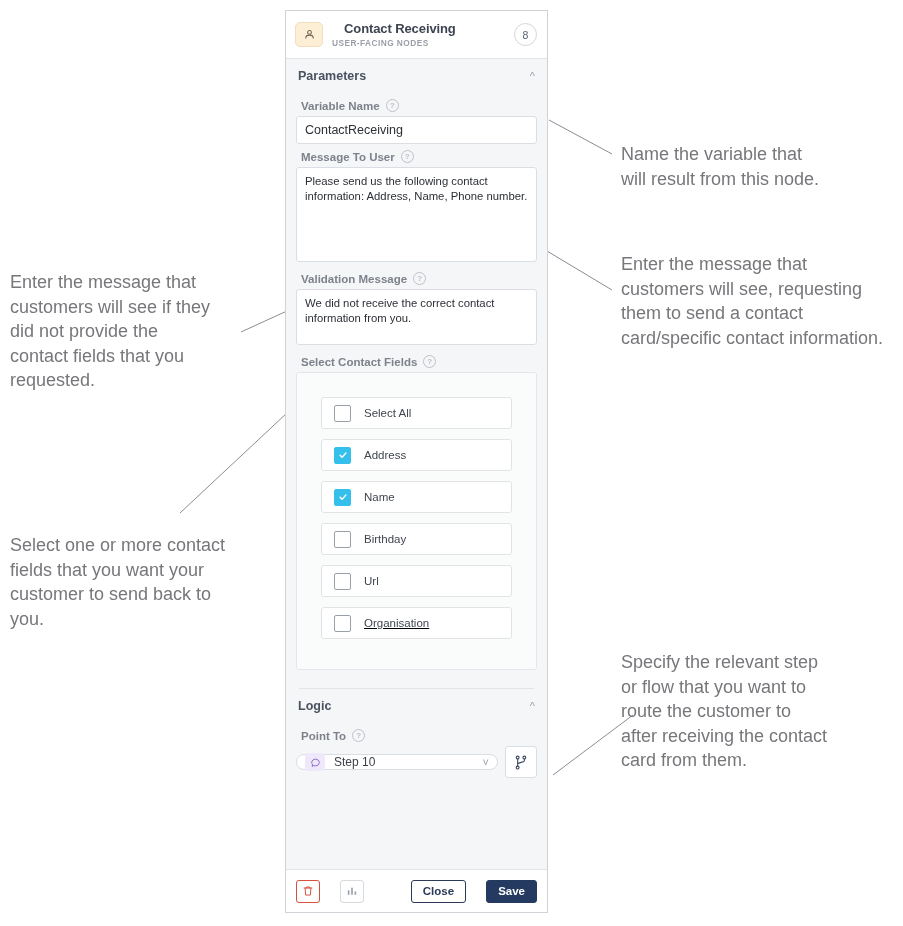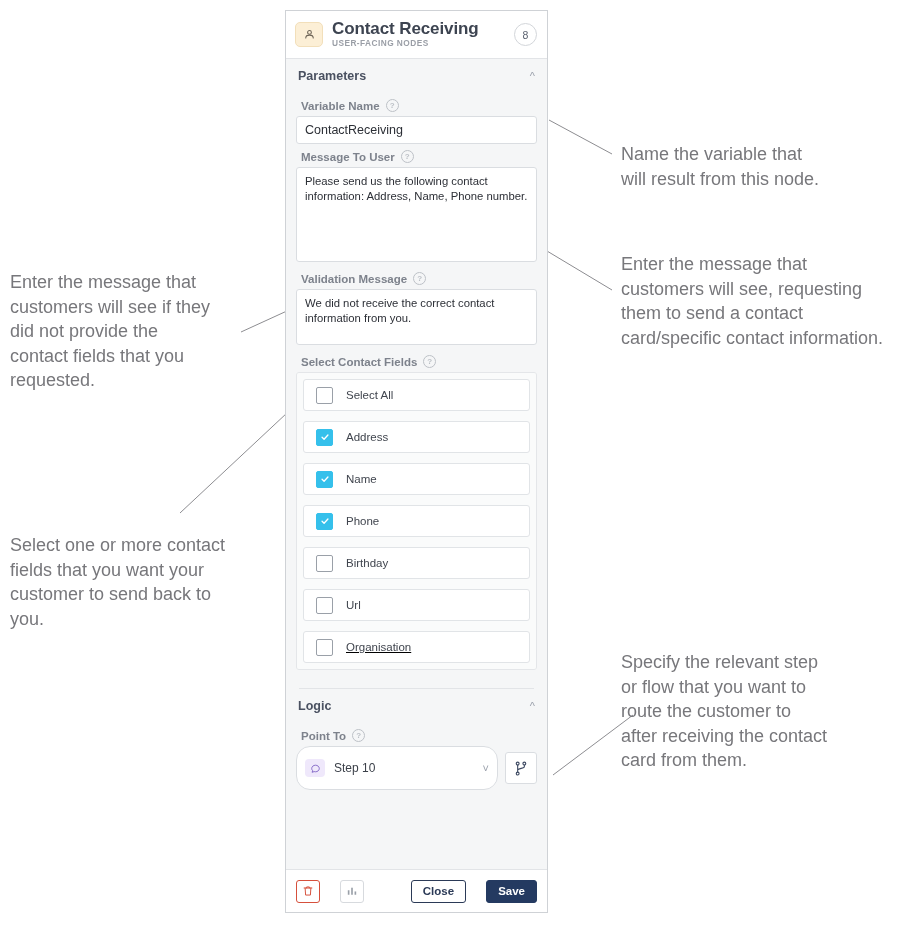--- a/index.html
+++ b/index.html
@@ -76,25 +76,26 @@
     align-items: center;
     justify-content: center;
     flex: 0 0 auto;
   }
   .header-text {
     margin-left: 9px;
     flex: 1 1 auto;
     min-width: 0;
   }
   .header-title {
-    font-size: 17px;
+    font-size: 13px;
     font-weight: bold;
     color: #3d4451;
     line-height: 15px;
     letter-spacing: -0.1px;
+    margin-left: 12px;
   }
   .header-sub {
     font-size: 8.3px;
     font-weight: bold;
     color: #9a9ea6;
     letter-spacing: 0.45px;
     margin-top: 2px;
     line-height: 10px;
   }
   .header-badge {
@@ -188,21 +189,21 @@
     outline: none;
   }
   #message-textarea { height: 95px; }
   #validation-textarea { height: 56px; }
 
   .fields-scroll {
     background: #fafbfb;
     border: 1px solid #e4e6e9;
     border-radius: 3px;
     margin-top: 4px;
-    padding: 6px;
+    padding: 24px;
     height: 298px;
     box-sizing: border-box;
     overflow-y: auto;
   }
   .field-row {
     display: flex;
     align-items: center;
     background: #fff;
     border: 1px solid #e1e4e7;
     border-radius: 3px;
@@ -241,21 +242,21 @@
   }
 
   .select-row {
     display: flex;
     align-items: center;
     gap: 7px;
     margin-top: 4px;
   }
   .select-box {
     flex: 1 1 auto;
-    height: 44px;
+    height: 16px;
     background: #fff;
     border: 1px solid #dadde1;
     border-radius: 14px;
     display: flex;
     align-items: center;
     padding: 0 8px;
     box-sizing: border-box;
   }
   .step-icon {
     width: 20px;
@@ -415,28 +416,20 @@
         </div>
         <div class="field-row">
           <span class="cbox checked">
             <svg width="10" height="10" viewBox="0 0 16 16" fill="none" stroke="#ffffff" stroke-width="2.1">
               <path d="M3.3 8.4l3.2 3.2 6.2-6.8" stroke-linecap="round" stroke-linejoin="round"></path>
             </svg>
           </span>
           <span class="field-row-label">Name</span>
         </div>
         <div class="field-row">
-          <span class="cbox checked">
-            <svg width="10" height="10" viewBox="0 0 16 16" fill="none" stroke="#ffffff" stroke-width="2.1">
-              <path d="M3.3 8.4l3.2 3.2 6.2-6.8" stroke-linecap="round" stroke-linejoin="round"></path>
-            </svg>
-          </span>
-          <span class="field-row-label">Phone</span>
-        </div>
-        <div class="field-row">
           <span class="cbox"></span>
           <span class="field-row-label">Birthday</span>
         </div>
         <div class="field-row">
           <span class="cbox"></span>
           <span class="field-row-label">Url</span>
         </div>
         <div class="field-row">
           <span class="cbox"></span>
           <span class="field-row-label">Organisation</span>

